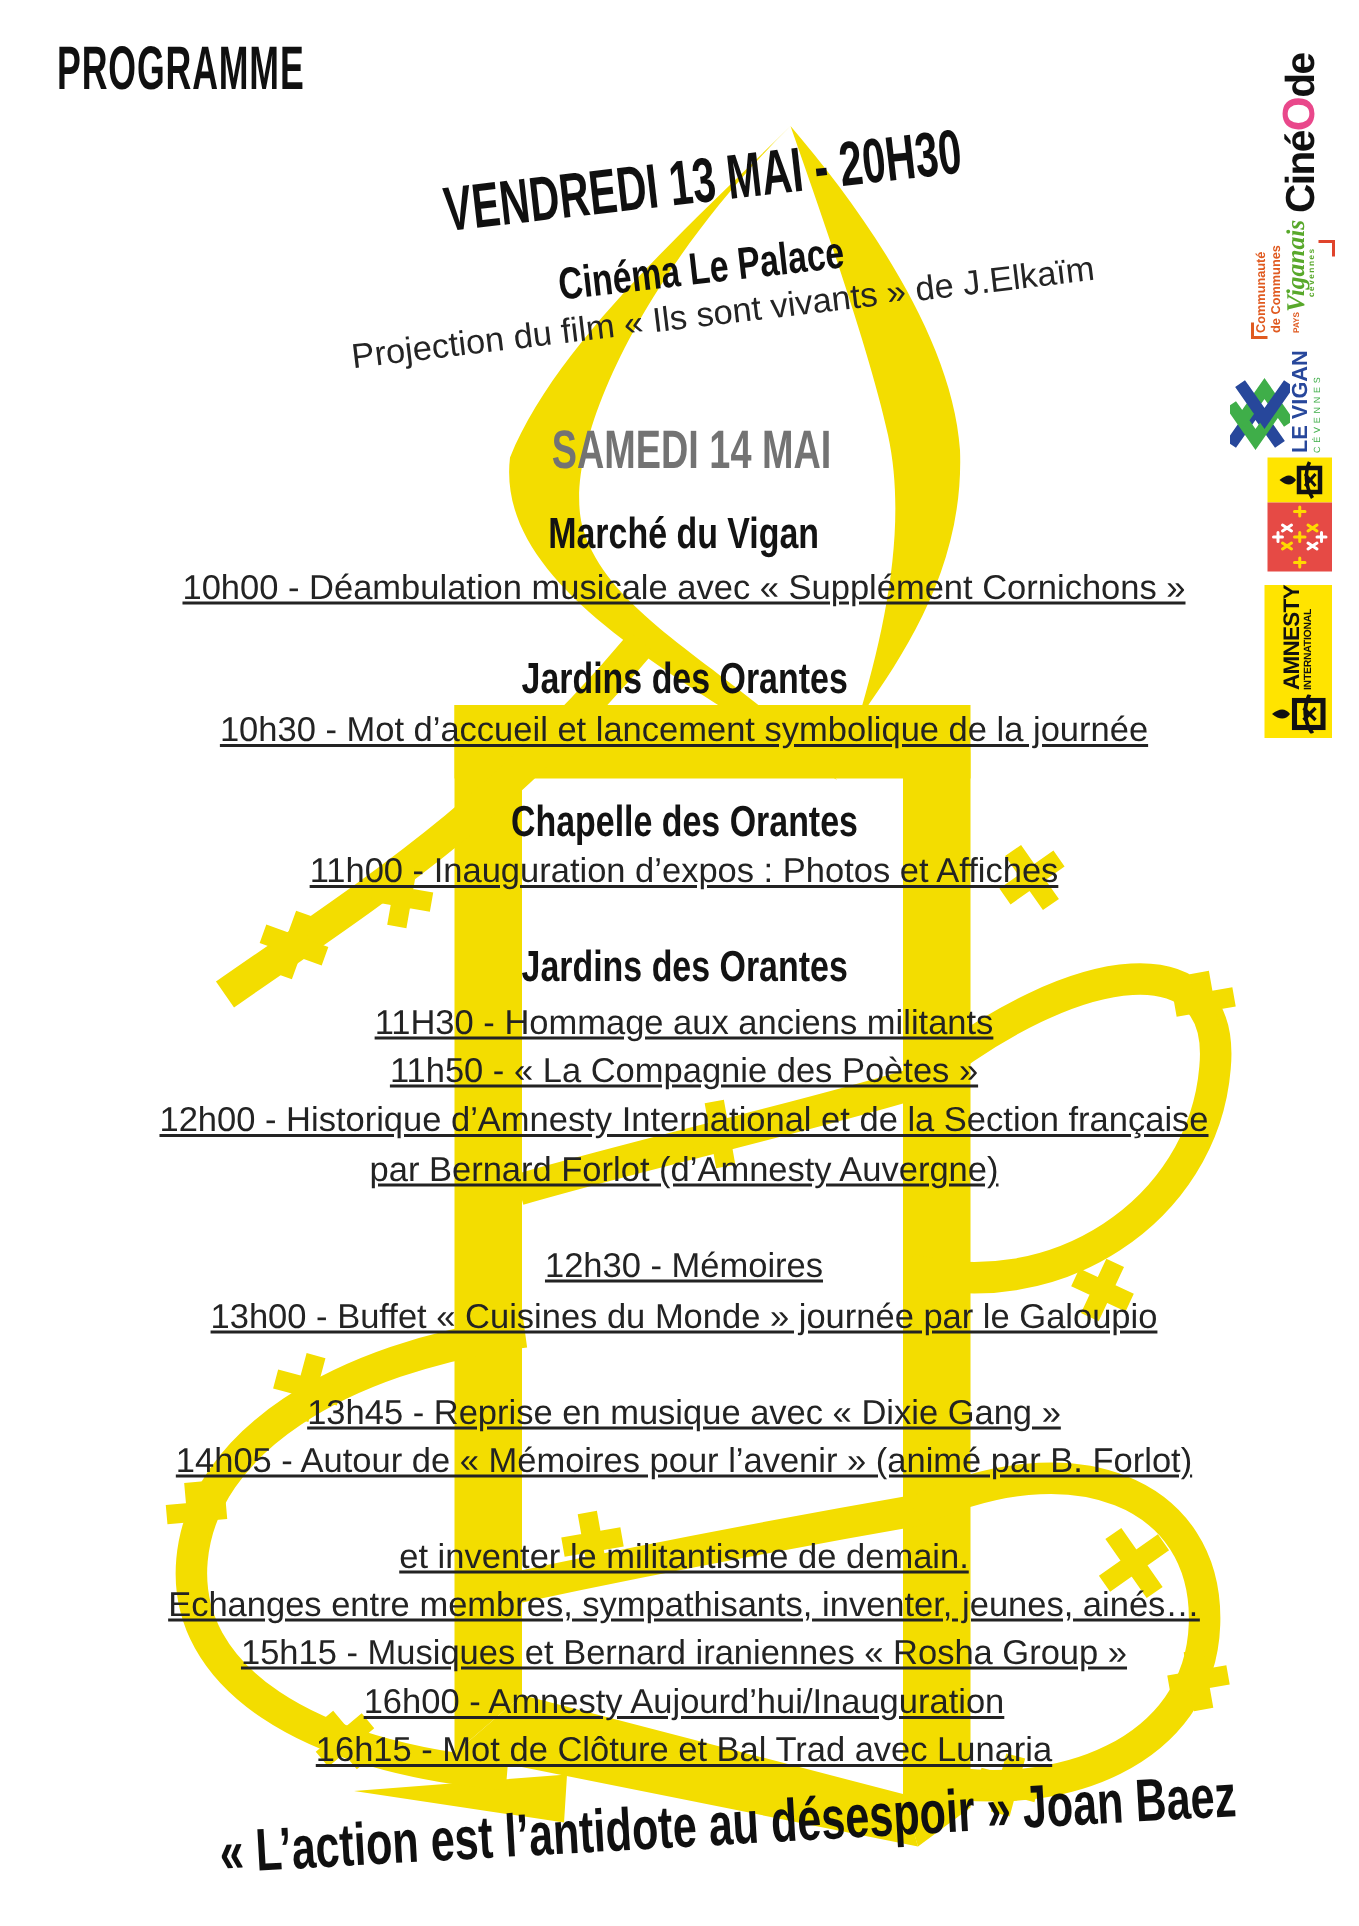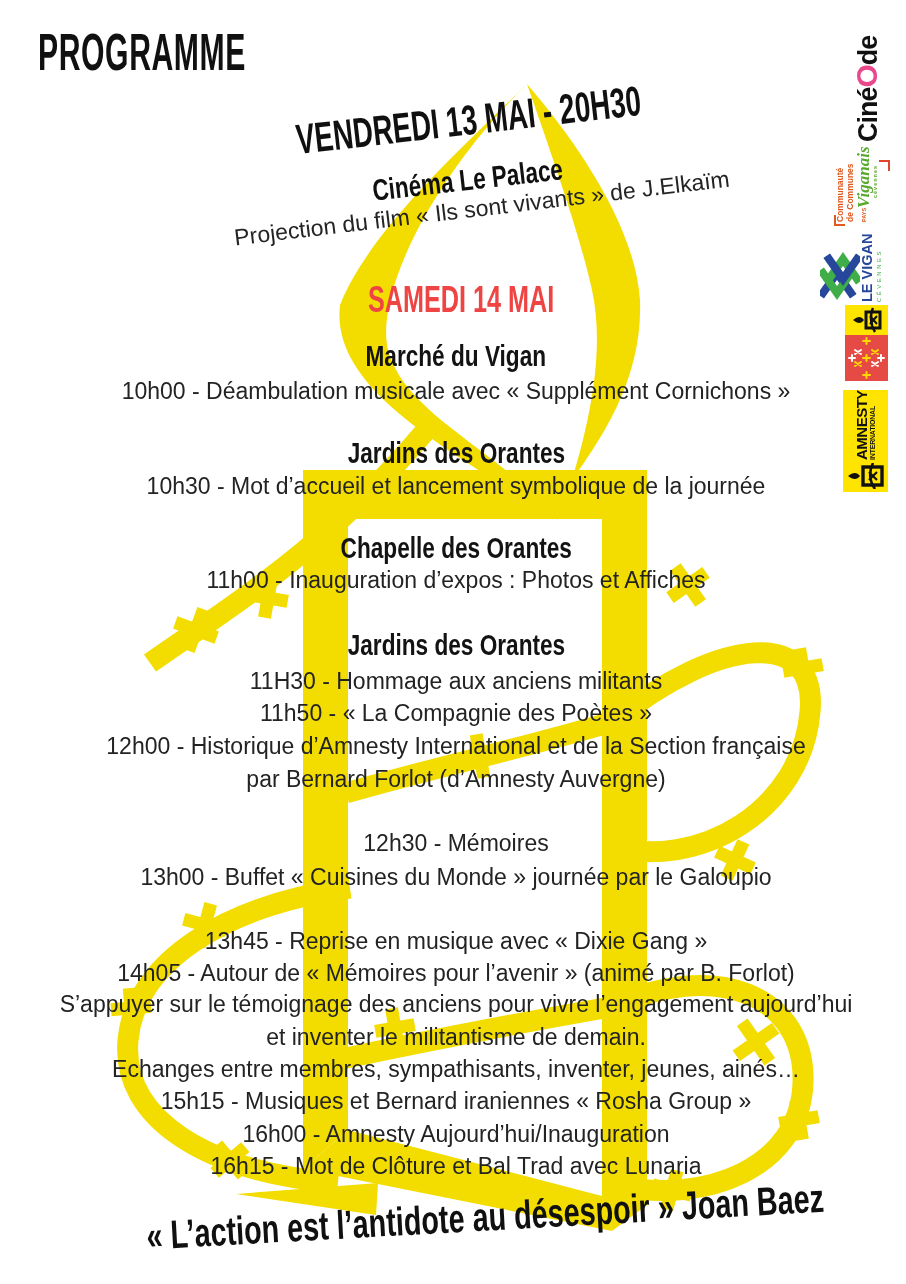--- a/index.html
+++ b/index.html
@@ -15,30 +15,30 @@
   .candle-svg{position:absolute;left:0;top:0;z-index:1;}
   
   .txt{position:absolute;z-index:2;white-space:nowrap;}
   .cx{display:inline-block;transform:scaleX(.78);transform-origin:center;white-space:nowrap;}
   .cx58{display:inline-block;transform:scaleX(.58);transform-origin:left center;white-space:nowrap;}
   .cx66{display:inline-block;transform:scaleX(.66);transform-origin:center;white-space:nowrap;}
   .cx70{display:inline-block;transform:scaleX(.70);transform-origin:center;white-space:nowrap;}
   .cx72{display:inline-block;transform:scaleX(.72);transform-origin:center;white-space:nowrap;}
   .cx75{display:inline-block;transform:scaleX(.75);transform-origin:center;white-space:nowrap;}
 
-  .title{left:38px;top:22px;font-size:52px;font-weight:bold;color:#101010;letter-spacing:1px;}
+  .title{left:38px;top:22px;font-size:41px;font-weight:bold;color:#101010;letter-spacing:1px;}
   .friday{left:206px;top:98px;width:500px;text-align:center;font-size:42px;font-weight:bold;
           color:#101010;transform:rotate(-6.5deg);}
   .venue{left:268px;top:163px;width:400px;text-align:center;font-size:30px;font-weight:bold;
          color:#101010;transform:rotate(-6.5deg);}
   .film{left:182px;top:195px;width:600px;text-align:center;font-size:23px;color:#242424;
         transform:rotate(-6.8deg);}
-  .saturday{left:16px;top:279px;width:890px;text-align:center;font-size:36px;font-weight:bold;color:#ef4444;}
+  .saturday{left:16px;top:279px;width:890px;text-align:center;font-size:36px;font-weight:bold;color:#737373;}
   .schedule{position:absolute;left:6px;top:0;width:900px;height:1284px;z-index:2;}
-  .line{position:absolute;left:0;width:100%;height:34px;line-height:34px;text-align:center;white-space:nowrap;}
+  .line{position:absolute;left:0;width:100%;height:34px;line-height:34px;text-align:center;white-space:nowrap;text-decoration:underline;}
   .sh{font-size:29px;font-weight:bold;color:#131313;}
   .si{font-size:23px;color:#232323;}
   .quote{left:14px;top:1196px;width:892px;text-align:center;font-size:40px;font-weight:bold;
          color:#101010;transform:rotate(-3.2deg);}
   
   .rot{transform:rotate(-90deg);transform-origin:0 0;}
   .cineode{left:846px;top:142px;width:122px;height:42px;font-size:27px;font-weight:bold;color:#111;
            letter-spacing:-1px;line-height:42px;}
   .cineode .o{color:#E9488B;font-size:30px;}
   .ccpv{left:834px;top:226px;width:80px;height:58px;font-size:8.5px;line-height:9.5px;
@@ -162,21 +162,20 @@
     <div class="line si" style="top:563px"><span>11h00 - Inauguration d’expos : Photos et Affiches</span></div>
     <div class="line sh" style="top:628px"><span class="cx">Jardins des Orantes</span></div>
     <div class="line si" style="top:664px"><span>11H30 - Hommage aux anciens militants</span></div>
     <div class="line si" style="top:696px"><span>11h50 - « La Compagnie des Poètes »</span></div>
     <div class="line si" style="top:729px"><span>12h00  - Historique d’Amnesty International et de la Section française</span></div>
     <div class="line si" style="top:762px"><span>par Bernard Forlot (d’Amnesty Auvergne)</span></div>
     <div class="line si" style="top:826px"><span>12h30 - Mémoires</span></div>
     <div class="line si" style="top:860px"><span>13h00 - Buffet « Cuisines du Monde » journée par le Galoupio</span></div>
     <div class="line si" style="top:924px"><span>13h45 - Reprise en musique avec « Dixie Gang »</span></div>
     <div class="line si" style="top:956px"><span>14h05 - Autour de «  Mémoires pour l’avenir » (animé par B. Forlot)</span></div>
-    <div class="line si" style="top:987px"><span>S’appuyer sur le témoignage des anciens pour vivre l’engagement aujourd’hui</span></div>
     <div class="line si" style="top:1020px"><span>et inventer le militantisme de demain.</span></div>
     <div class="line si" style="top:1052px"><span>Echanges entre membres, sympathisants, inventer, jeunes, ainés…</span></div>
     <div class="line si" style="top:1084px"><span>15h15 - Musiques et Bernard iraniennes « Rosha Group »</span></div>
     <div class="line si" style="top:1117px"><span>16h00 - Amnesty Aujourd’hui/Inauguration</span></div>
     <div class="line si" style="top:1149px"><span>16h15 - Mot de Clôture et Bal Trad avec Lunaria</span></div>
   </div>
 
   <div class="txt quote">
     <span class="cx72">«  L’action est l’antidote au désespoir » Joan Baez</span>
   </div>

